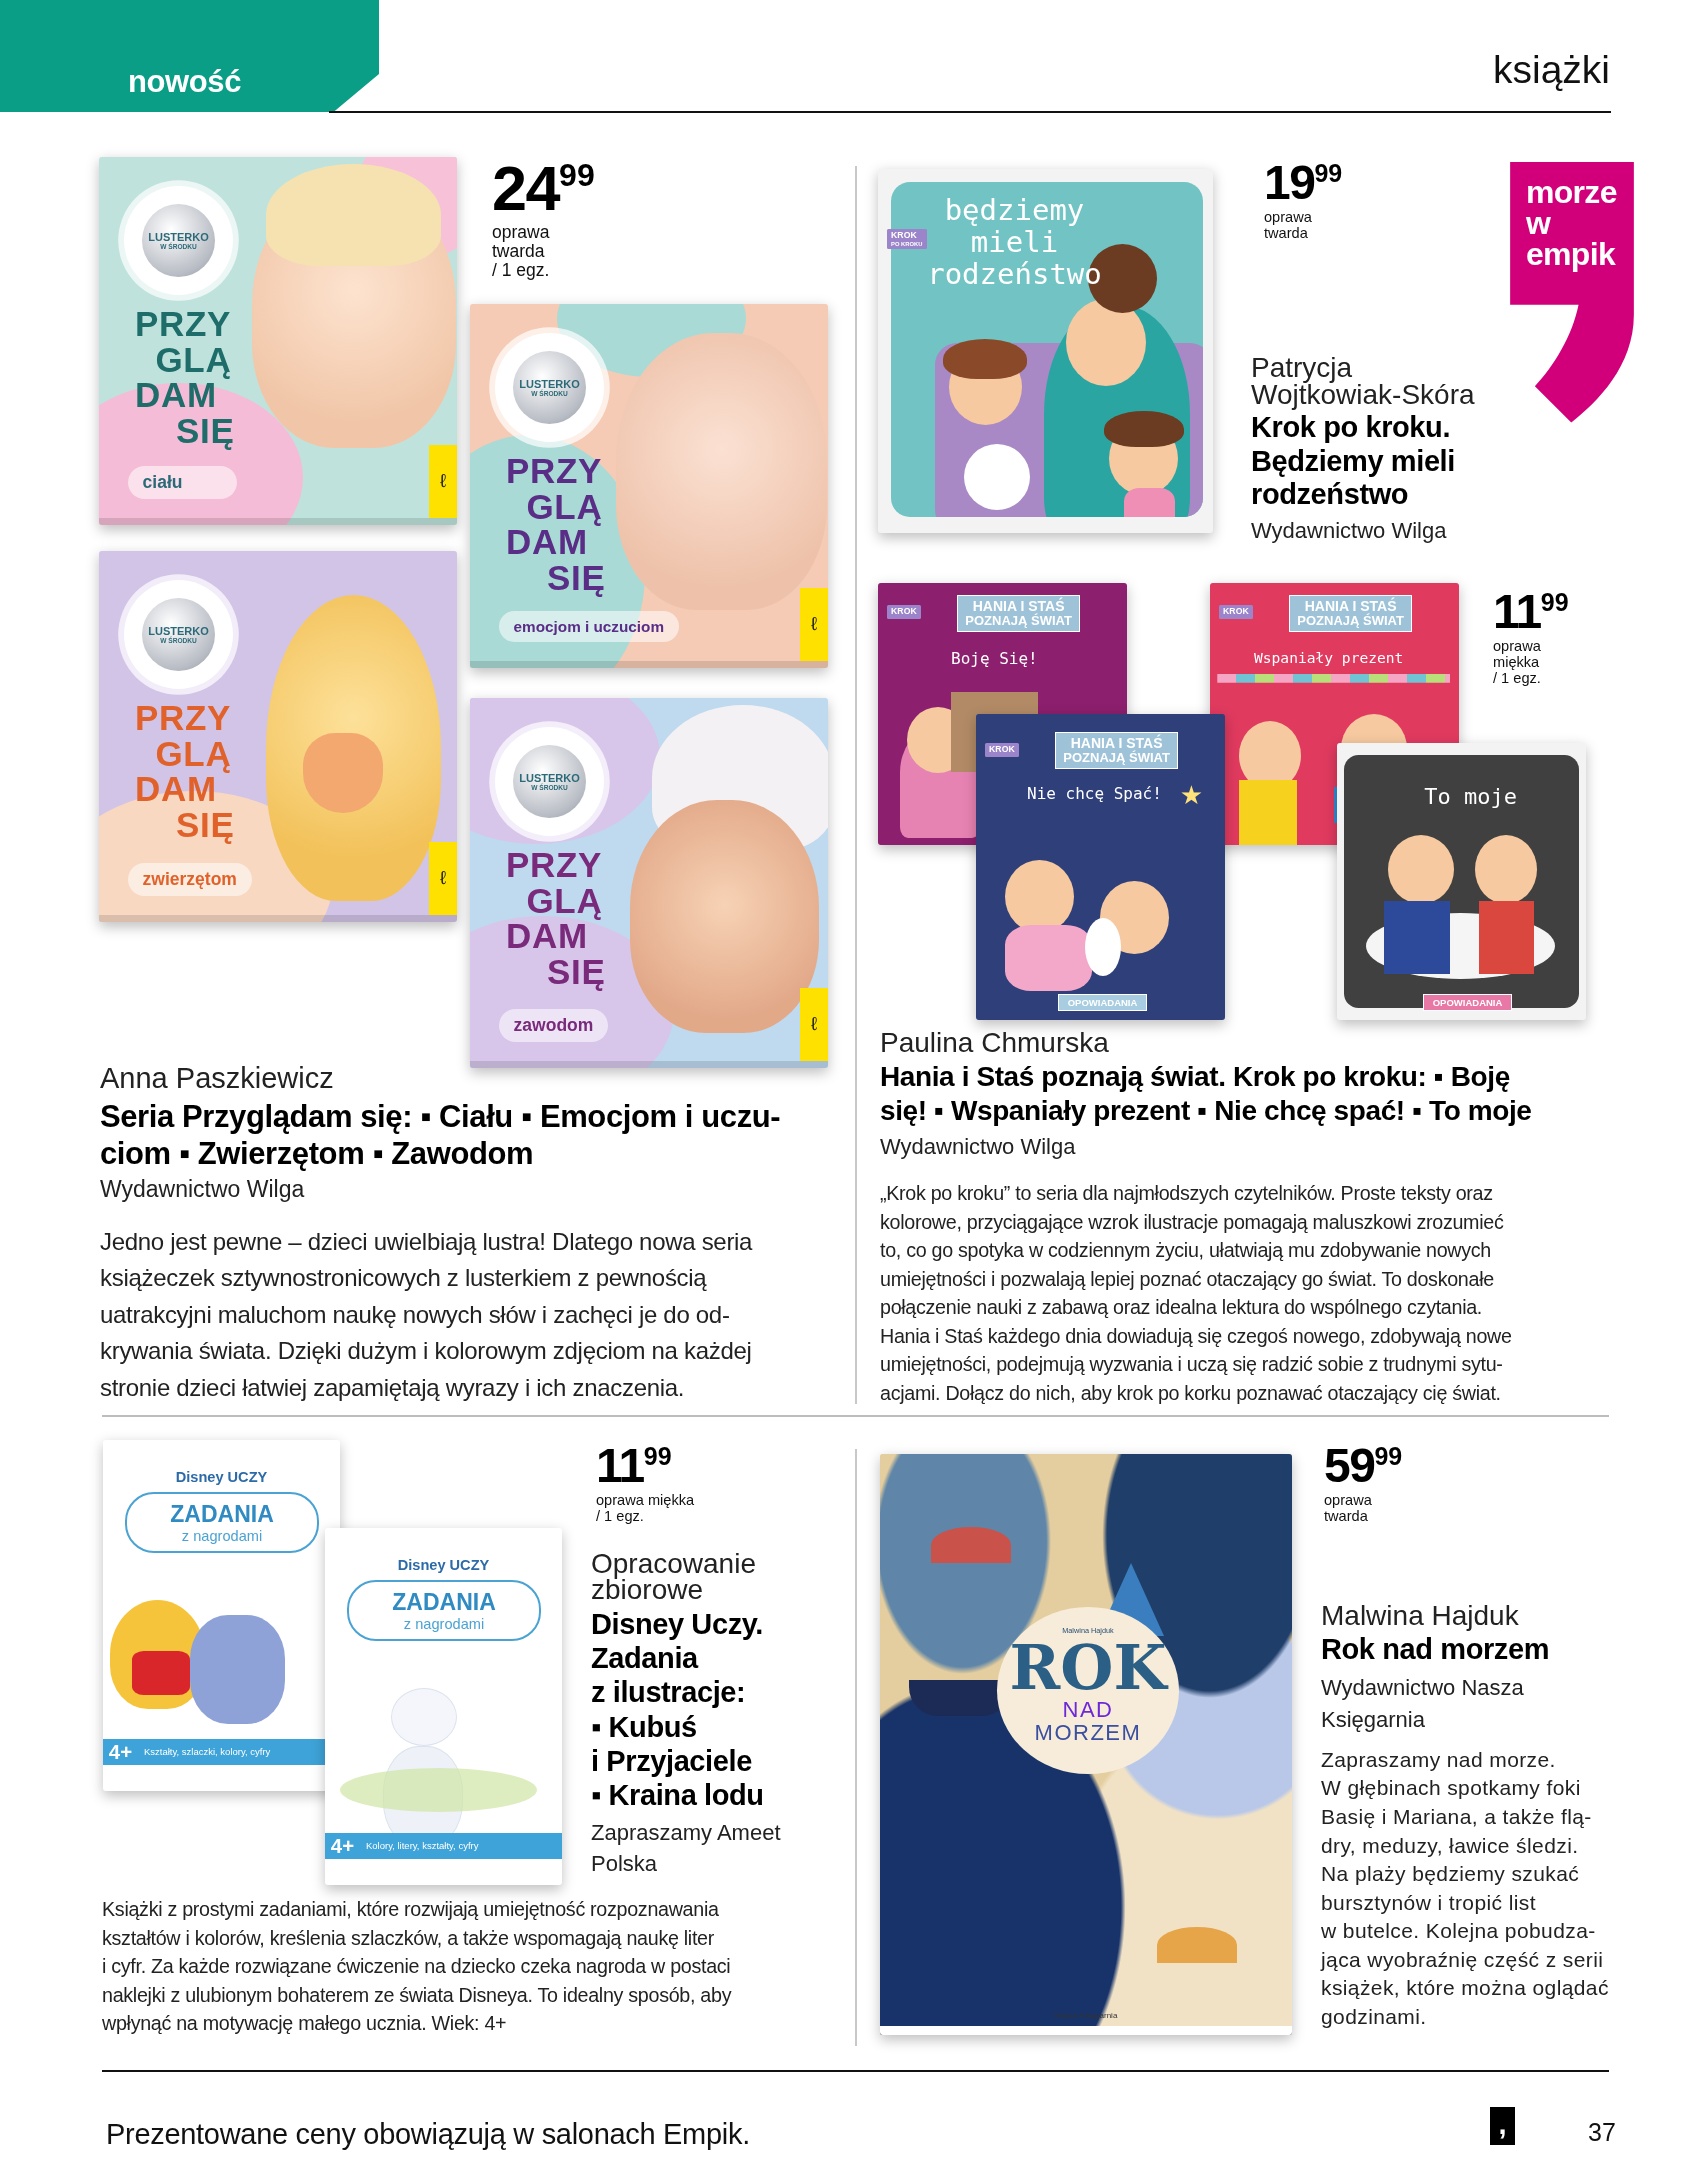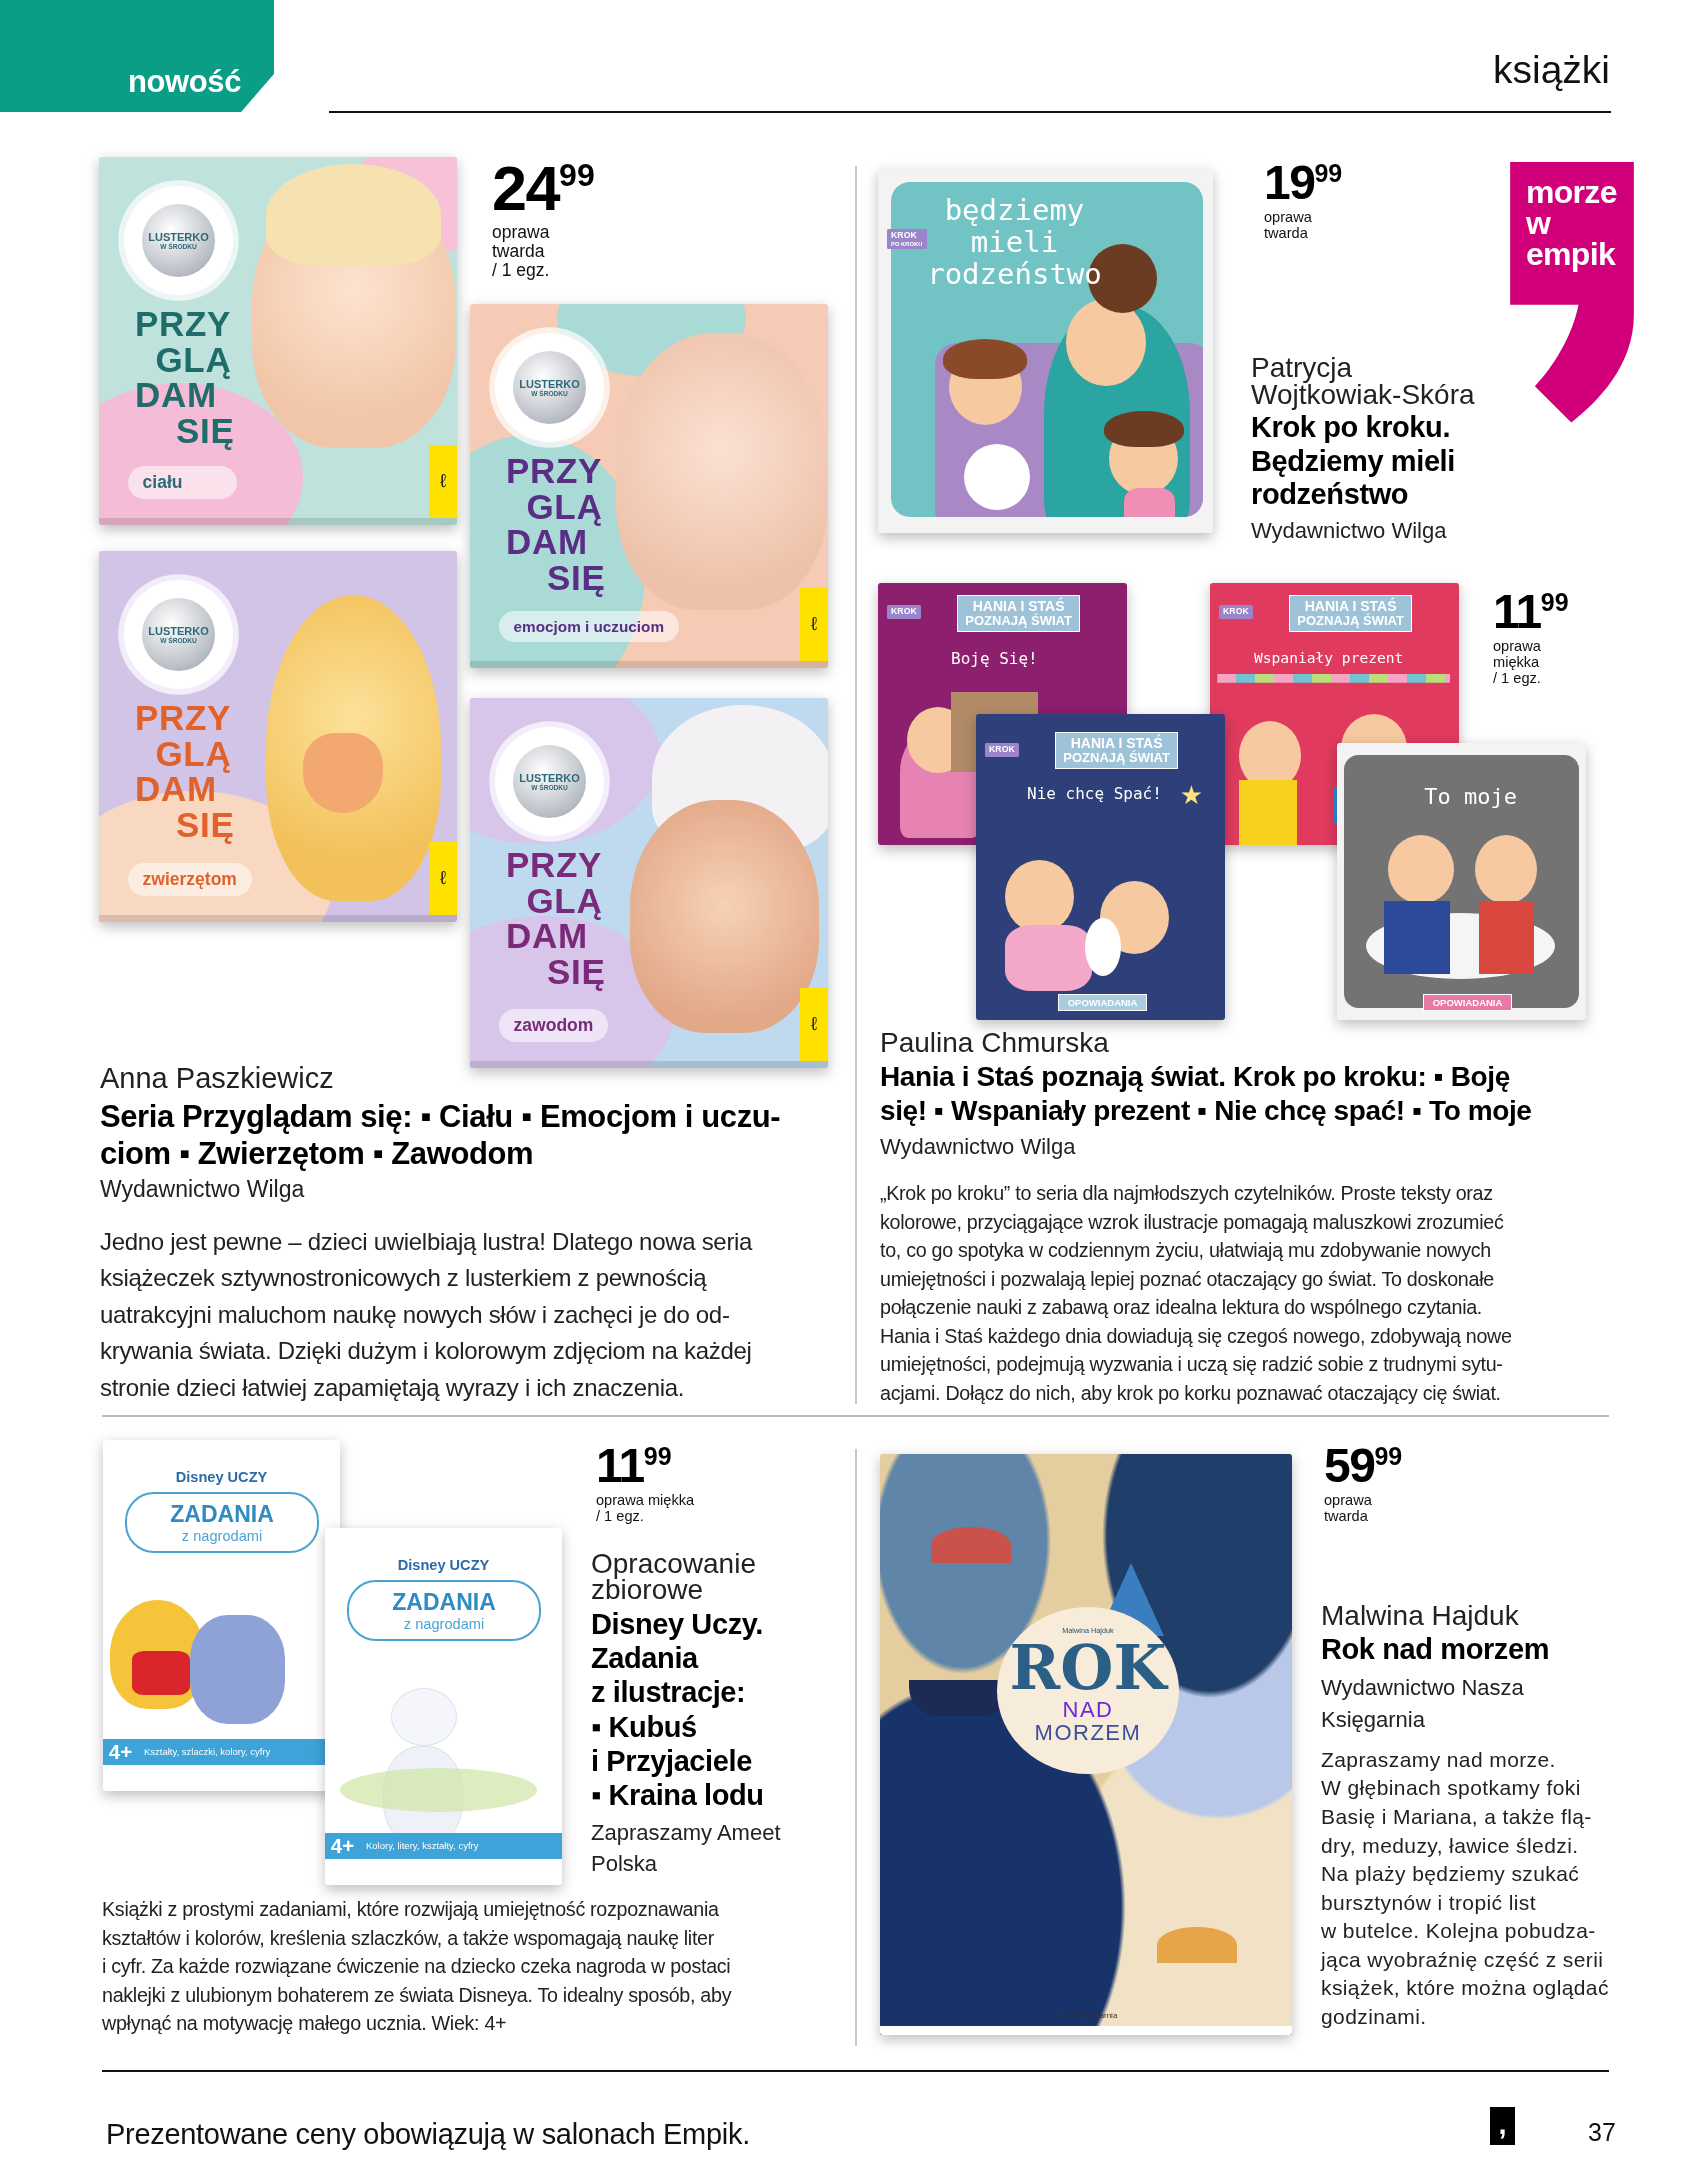--- a/index.html
+++ b/index.html
@@ -2,21 +2,21 @@
 <html style="font-size:11.7px"><head>
 <meta charset="utf-8">
 <style>
   * { box-sizing: border-box; margin: 0; padding: 0; }
   html, body { width: 1708px; height: 2183px; background: #ffffff; overflow: hidden; }
   body { position: relative; font-family: "Liberation Sans", "DejaVu Sans", sans-serif; color: #111; }
 
   .abs { position: absolute; }
 
   
-  .section-tab { left: 0; top: 0; width: 274px; height: 112px; background: #0b9e87;
+  .section-tab { left: 0; top: 0; width: 379px; height: 112px; background: #0b9e87;
     clip-path: polygon(0 0, 100% 0, 100% 66%, 88% 100%, 0 100%); }
   .section-tab span { position: absolute; left: 128px; top: 64px; font-size: 31px; font-weight: bold; color: #fff; letter-spacing: -0.4px; }
   .category { right: 98px; top: 48px; font-size: 39px; color: #111; }
   .header-rule { left: 329px; top: 111px; width: 1282px; height: 2.2px; background: #111; }
 
   
   .vdiv { width: 1.5px; background: #c8c8c8; }
   .hdiv { height: 2.2px; background: #bdbdbd; }
 
   
@@ -296,21 +296,21 @@
     <div class="kpk-tag" style="left:8.7px; top:29px;">KROK</div>
     <div style="position:absolute; right:22px; top:66px; color:#ffe27a; font-size:26px;">★</div>
     <div class="kid" style="left:29px; top:146px; width:69px; height:73px;"></div>
     <div class="kid" style="left:124px; top:167px; width:69px; height:73px;"></div>
     <div style="position:absolute; left:29px; top:211px; width:87px; height:66px; background:#f3a7c9; border-radius:30%;"></div>
     <div style="position:absolute; left:109px; top:204px; width:36px; height:58px; background:#fff; border-radius:50%;"></div>
     <div class="opow" style="left:82px;">OPOWIADANIA</div>
   </div>
 
   <div class="book" style="left:1337px; top:743px; width:249px; height:277px; background:#f3f3f3;">
-    <div style="position:absolute; left:7.3px; top:11.7px; right:7.3px; bottom:11.7px; background:#737373; border-radius:14.6px; overflow:hidden;">
+    <div style="position:absolute; left:7.3px; top:11.7px; right:7.3px; bottom:11.7px; background:#404040; border-radius:14.6px; overflow:hidden;">
       <div style="position:absolute; left:22px; bottom:29px; width:189px; height:66px; background:#f5f5f5; border-radius:50%;"></div>
       <div class="kid" style="left:44px; top:80px; width:66px; height:69px;"></div>
       <div style="position:absolute; left:40px; top:146px; width:66px; height:73px; background:#2d4a9a;"></div>
       <div class="kid" style="left:131px; top:80px; width:62px; height:69px;"></div>
       <div style="position:absolute; left:135px; top:146px; width:55px; height:73px; background:#d9473e;"></div>
       <div class="cover-sub" style="left:80px; top:29px; font-size:22px;">To moje</div>
     </div>
     <div class="opow" style="left:86px; background:#e878a6;">OPOWIADANIA</div>
   </div>
 

